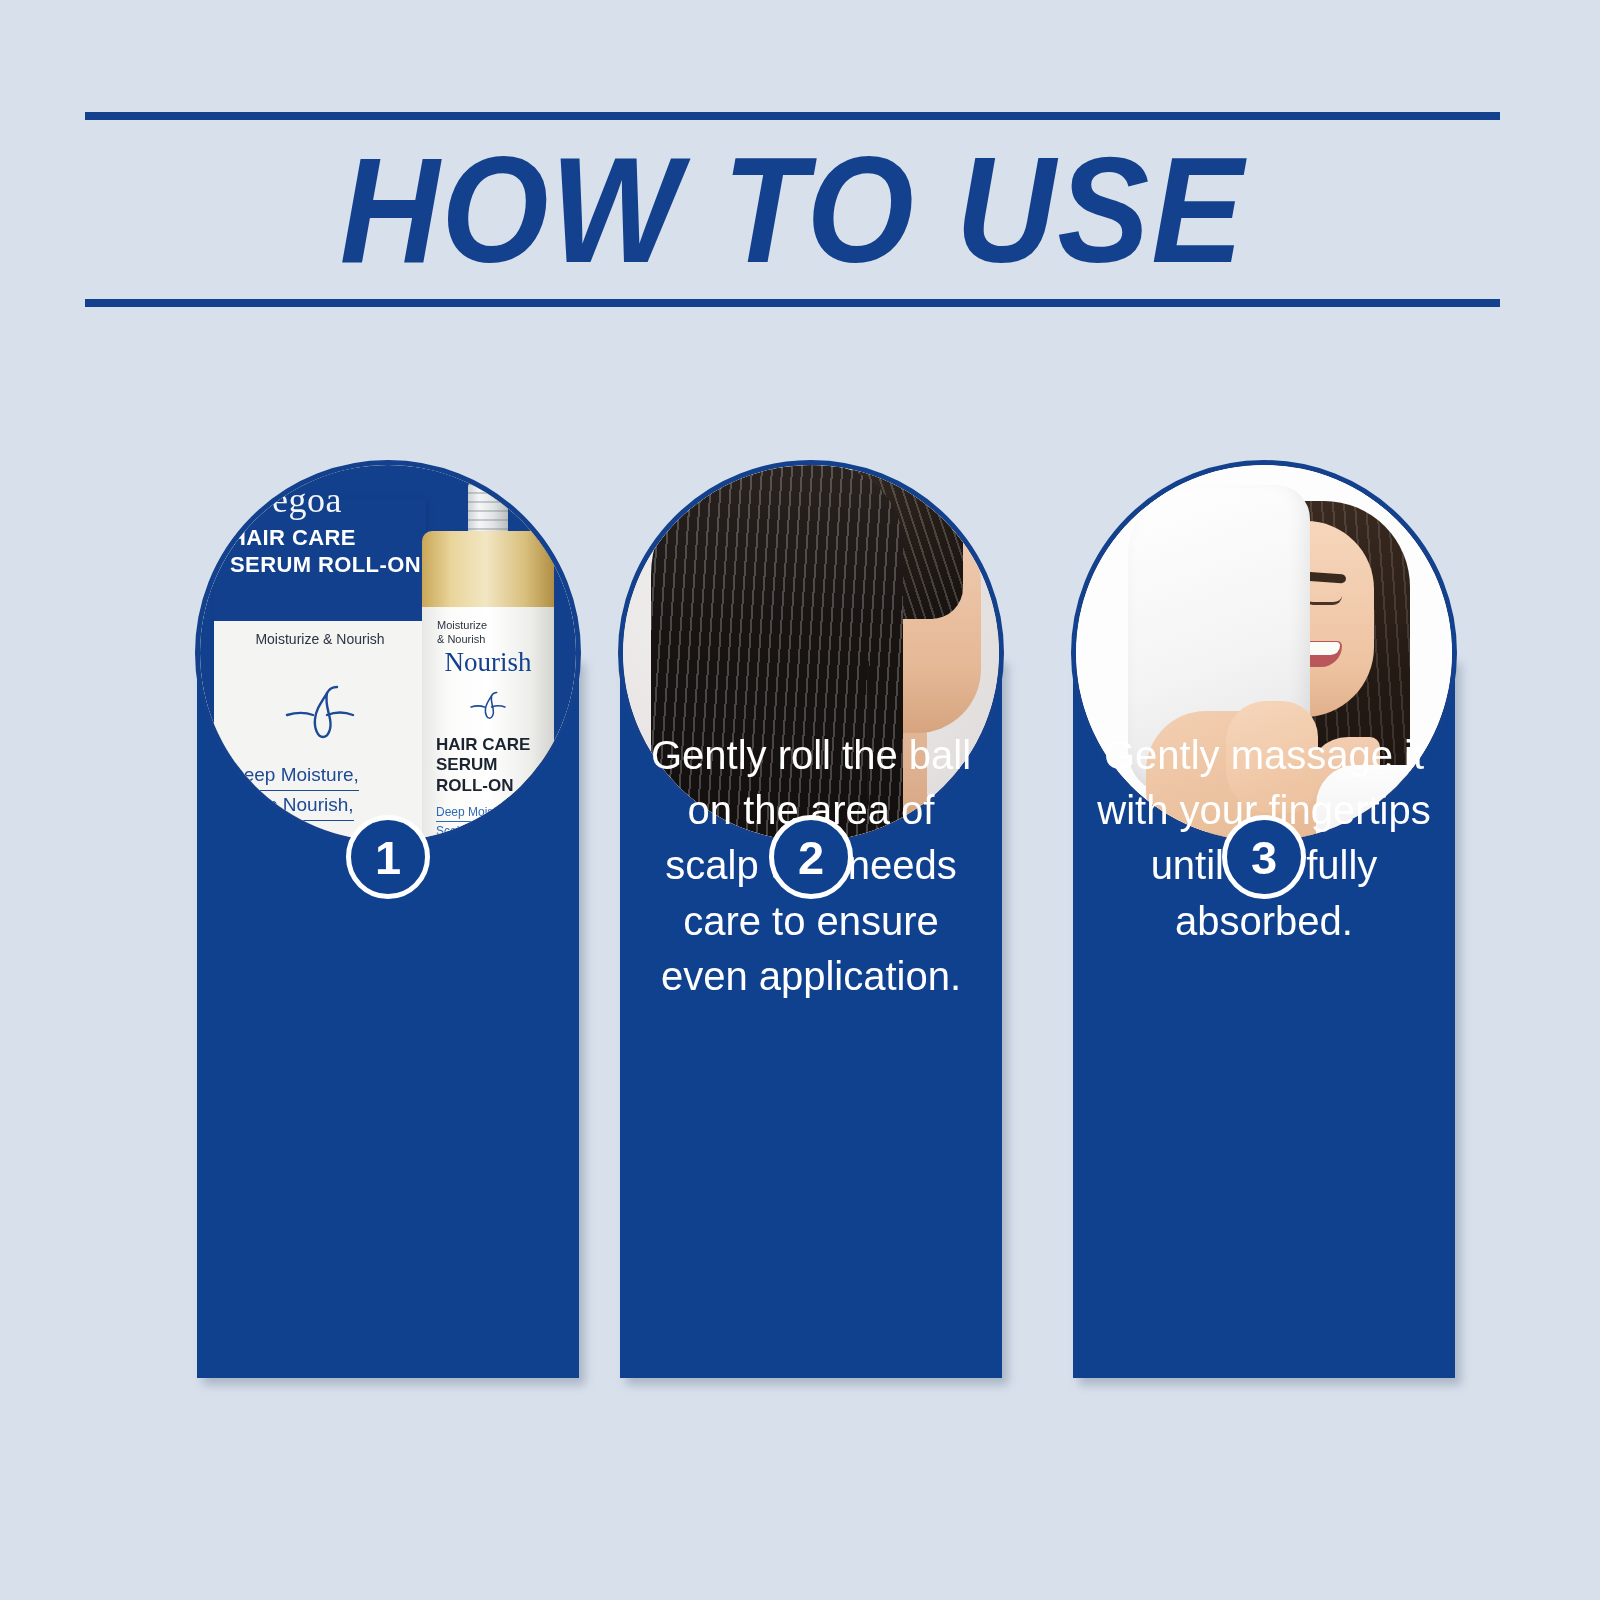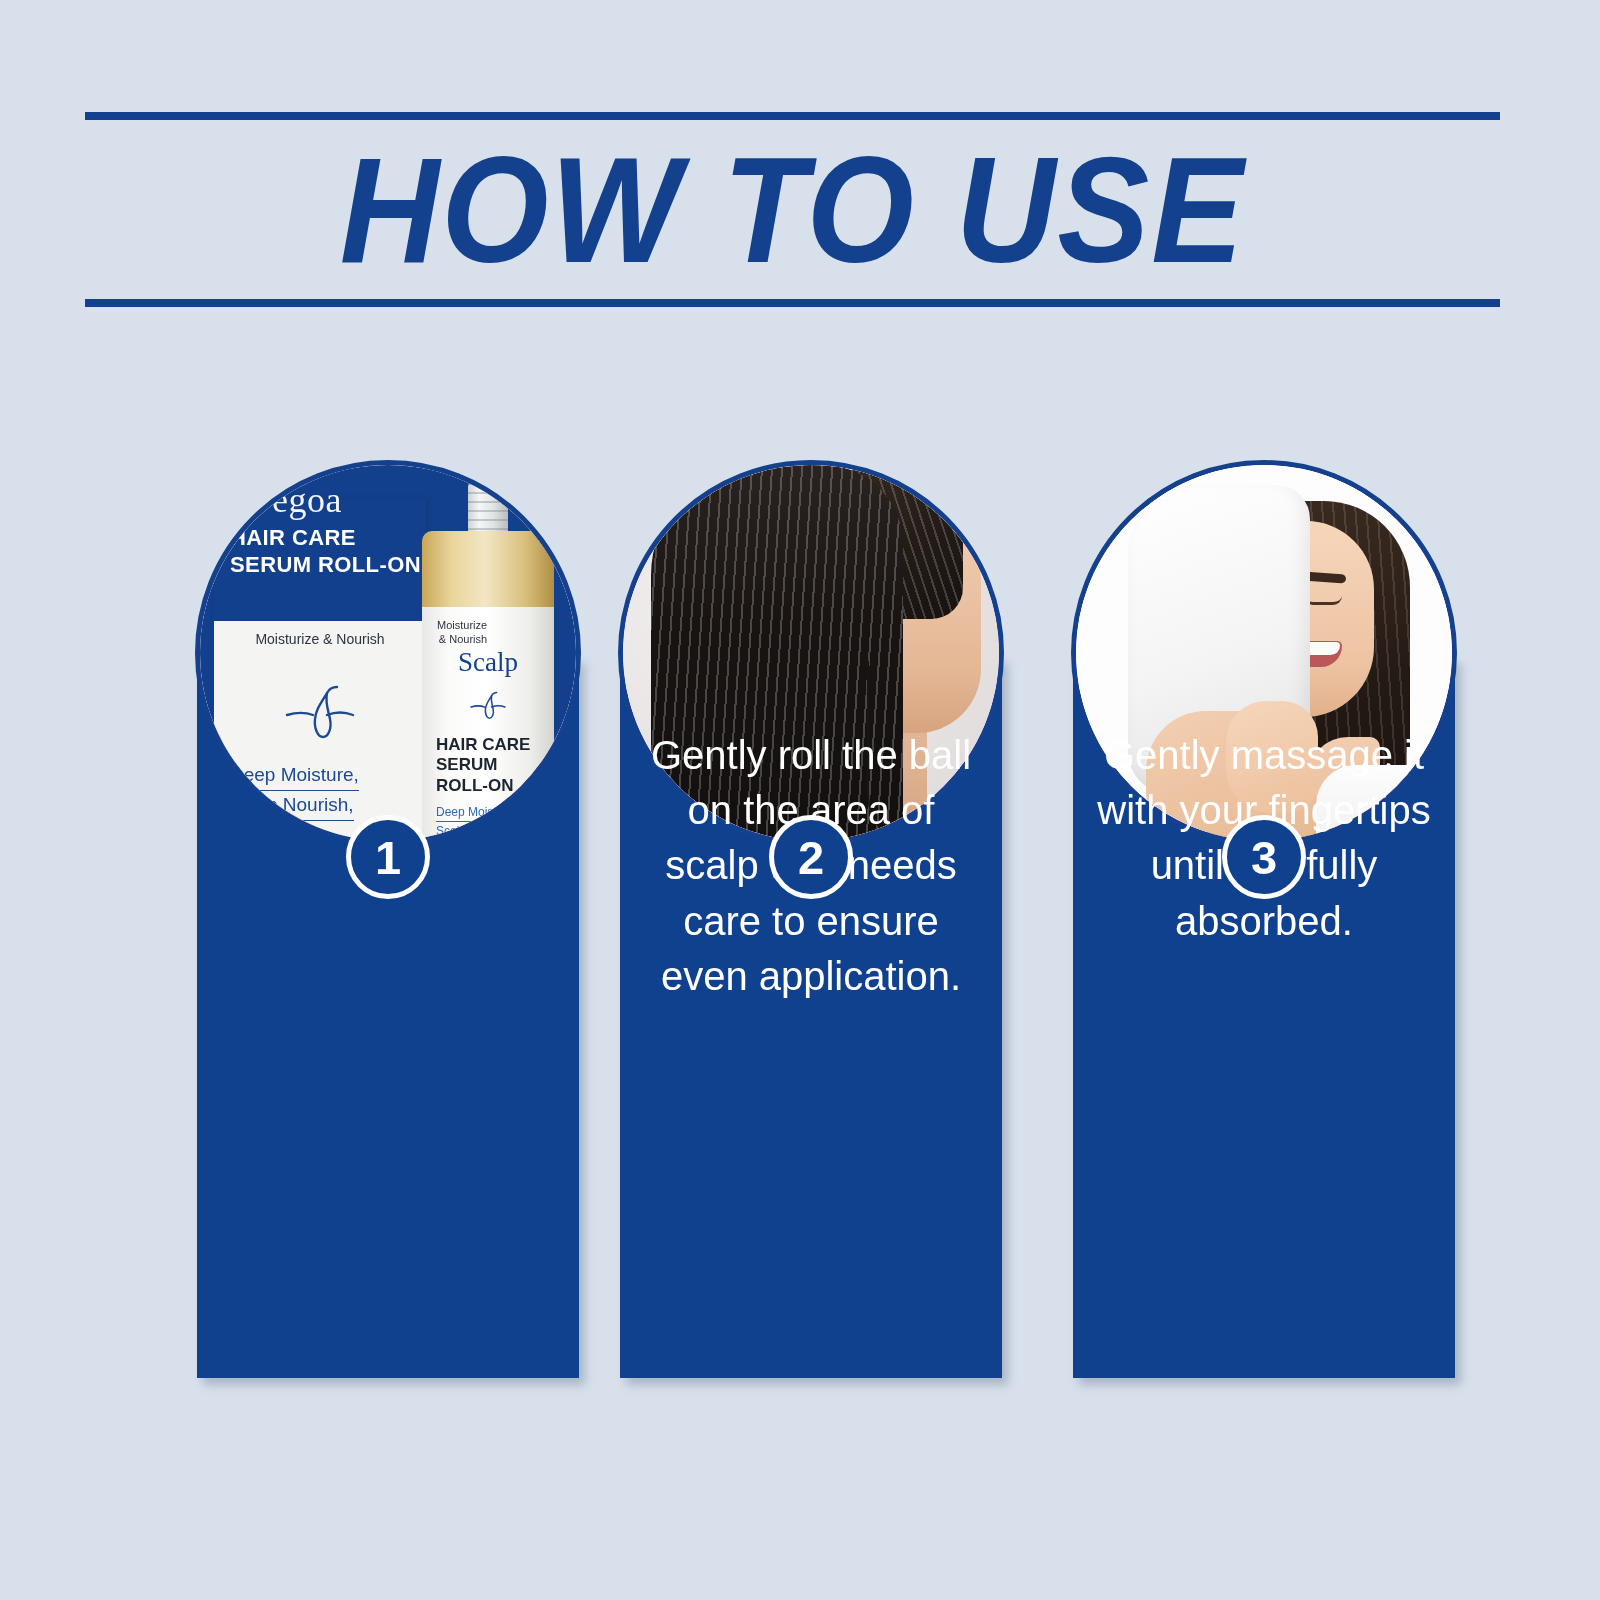--- a/index.html
+++ b/index.html
@@ -86,21 +86,21 @@
   .circle {
     position: absolute;
     left: -2px;
     top: 0;
     width: 386px;
     height: 386px;
     border-radius: 50%;
     overflow: hidden;
     border: 5px solid #13418d;
     box-sizing: border-box;
-    background: #f0abfc;
+    background: #a3a3a3;
     z-index: 3;
   }
   .circle-inner {
     position: absolute;
     inset: 0;
     overflow: hidden;
     border-radius: 50%;
   }
 
   
@@ -253,21 +253,20 @@
     width: 132px;
     height: 306px;
     background: linear-gradient(90deg,#e7e7e5 0%,#fbfbfa 20%,#ffffff 50%,#ededea 82%,#d3d3d0 100%);
   }
   .lbl-sub {
     position: absolute;
     left: 15px; top: 12px;
     color: #2b3440;
     font-size: 11px;
     line-height: 1.25;
-    text-align: right;
   }
   .lbl-brand {
     position: absolute;
     left: 0; top: 40px;
     width: 100%;
     text-align: center;
     color: #13418d;
     font-size: 27px;
     font-family: "Liberation Serif", serif;
   }
@@ -484,21 +483,21 @@
           </div>
 
           <div class="bottle">
             <div class="bottle-neck"></div>
             <div class="bottle-body">
               <div class="bottle-label">
                 <div class="lbl-sub">
                   <div>Moisturize</div>
                   <div>&amp; Nourish</div>
                 </div>
-                <div class="lbl-brand">Scalp</div>
+                <div class="lbl-brand">Nourish</div>
                 <svg class="lbl-follicle" viewBox="0 0 74 64">
                   <path d="M4 30 C14 27, 22 27, 30 30" fill="none" stroke="#1d4a94" stroke-width="3" stroke-linecap="round"></path>
                   <path d="M44 30 C52 27, 62 27, 70 30" fill="none" stroke="#1d4a94" stroke-width="3" stroke-linecap="round"></path>
                   <path d="M44 8 C38 18, 33 24, 32 34 C31 44, 35 52, 40 52 C45 52, 49 44, 47 34 C45 24, 42 18, 44 8 Z" fill="none" stroke="#1d4a94" stroke-width="3" stroke-linejoin="round"></path>
                   <path d="M44 8 C46 4, 50 2, 54 2" fill="none" stroke="#1d4a94" stroke-width="3" stroke-linecap="round"></path>
                 </svg>
                 <div class="lbl-title">HAIR CARE SERUM ROLL-ON</div>
                 <div class="lbl-claims">
                   <span class="ul">Deep Moisture,</span>
                   <span class="ul">Scalp Nourish,</span>

